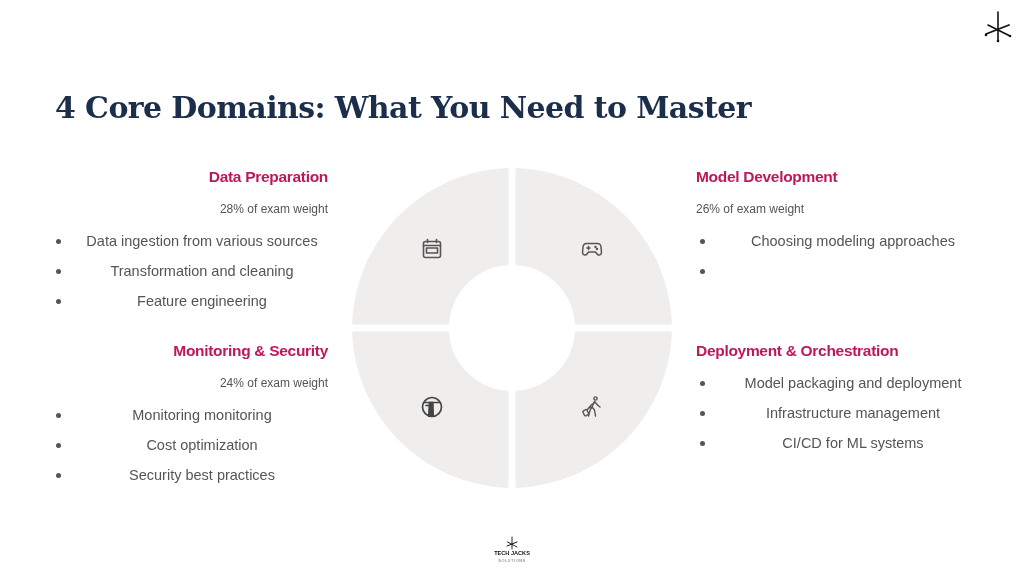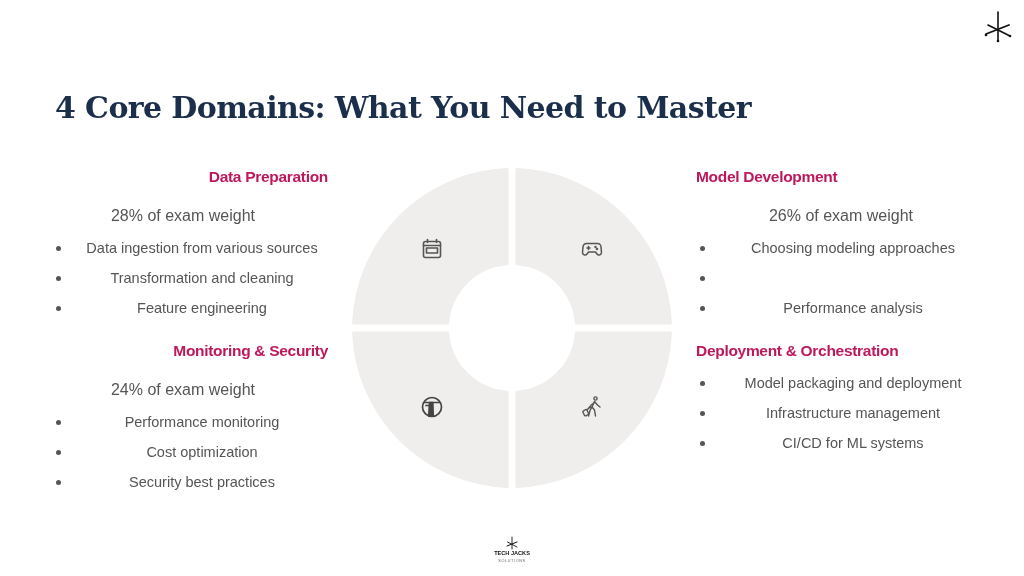--- a/index.html
+++ b/index.html
@@ -17,23 +17,22 @@
 
     .block { position: absolute; width: 290px; }
     .block.left { text-align: right; }
     .block.right { text-align: left; }
     .block h3 {
       font-family: Liberation Sans, sans-serif;
       font-weight: bold; font-size: 15.5px; color: #be185d; letter-spacing: -0.3px;
       height: 22px; line-height: 22px; white-space: nowrap;
     }
     .block .weight {
-      font-size: 16px; color: #555; height: 22px; line-height: 22px; margin-top: 17px;
+      font-size: 12px; color: #555; height: 22px; line-height: 22px; margin-top: 10px;
       white-space: nowrap;
-      text-align: center;
     }
     .block ul { list-style: none; margin-top: 10px; text-align: center; }
     .block li {
       position: relative; font-size: 14.5px; color: #555; height: 30px; line-height: 22px;
       padding-left: 24px; white-space: nowrap;
     }
     .block li .bullet {
       position: absolute; left: 4px; top: 9px; width: 5px; height: 5px; border-radius: 50%;
       background: #555;
     }
@@ -70,29 +69,28 @@
       <li><span class="bullet"></span><span>Feature engineering</span></li>
     </ul>
   </div>
 
   <div class="block right" style="left:696px; top:166px;">
     <h3>Model Development</h3>
     <div class="weight">26% of exam weight</div>
     <ul>
       <li><span class="bullet"></span><span>Choosing modeling approaches</span></li>
       <li><span class="bullet"></span></li>
-      <li><span class="bullet"></span><span>Performance analysis</span></li>
     </ul>
   </div>
 
   <div class="block left" style="left:38px; top:340px;">
     <h3>Monitoring &amp; Security</h3>
     <div class="weight">24% of exam weight</div>
     <ul style="margin-left:14px;">
-      <li><span class="bullet"></span><span>Performance monitoring</span></li>
+      <li><span class="bullet"></span><span>Monitoring monitoring</span></li>
       <li><span class="bullet"></span><span>Cost optimization</span></li>
       <li><span class="bullet"></span><span>Security best practices</span></li>
     </ul>
   </div>
 
   <div class="block right" style="left:696px; top:340px;">
     <h3>Deployment &amp; Orchestration</h3>
     <ul>
       <li><span class="bullet"></span><span>Model packaging and deployment</span></li>
       <li><span class="bullet"></span><span>Infrastructure management</span></li>

